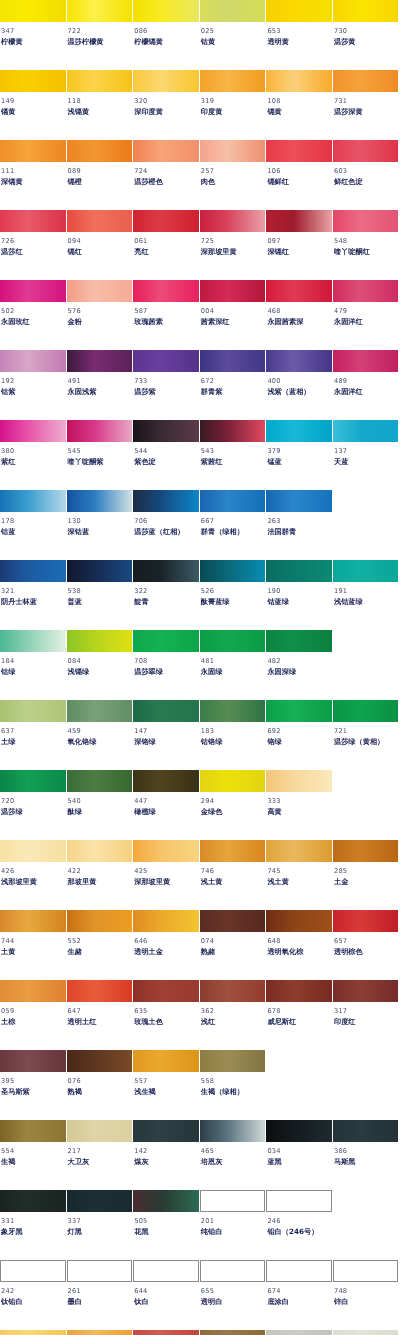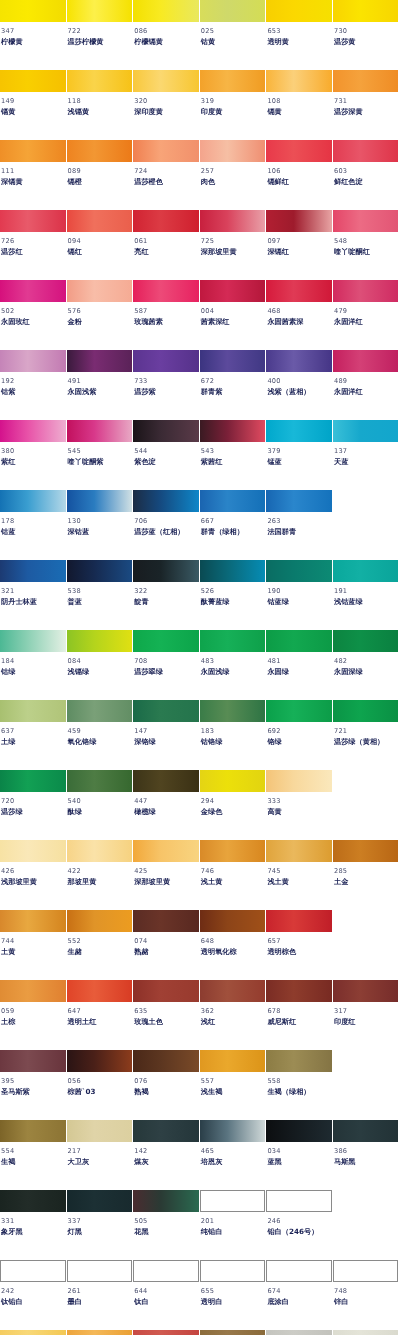--- a/index.html
+++ b/index.html
@@ -470,27 +470,20 @@
         </div>
       </div>
       <div class="cell">
         <div class="swatch" style="background: linear-gradient(90deg, rgb(14, 168, 74) 0%, rgb(20, 178, 84) 42%, rgb(12, 164, 74) 100%);"></div>
         <div class="labels">
           <span class="code">708</span>
           <span class="name">温莎翠绿</span>
         </div>
       </div>
       <div class="cell">
-        <div class="swatch" style="background: linear-gradient(90deg, rgb(14, 164, 76) 0%, rgb(22, 176, 88) 42%, rgb(14, 160, 74) 100%);"></div>
-        <div class="labels">
-          <span class="code">483</span>
-          <span class="name">永固浅绿</span>
-        </div>
-      </div>
-      <div class="cell">
         <div class="swatch" style="background: linear-gradient(90deg, rgb(12, 156, 70) 0%, rgb(18, 168, 80) 42%, rgb(12, 154, 70) 100%);"></div>
         <div class="labels">
           <span class="code">481</span>
           <span class="name">永固绿</span>
         </div>
       </div>
       <div class="cell">
         <div class="swatch" style="background: linear-gradient(90deg, rgb(12, 132, 64) 0%, rgb(14, 144, 72) 42%, rgb(10, 128, 64) 100%);"></div>
         <div class="labels">
           <span class="code">482</span>
@@ -632,20 +625,27 @@
         </div>
       </div>
       <div class="cell">
         <div class="swatch" style="background: linear-gradient(90deg, rgb(200, 112, 20) 0%, rgb(224, 148, 40) 42%, rgb(236, 156, 32) 100%);"></div>
         <div class="labels">
           <span class="code">552</span>
           <span class="name">生赭</span>
         </div>
       </div>
       <div class="cell">
+        <div class="swatch" style="background: linear-gradient(90deg, rgb(224, 140, 32) 0%, rgb(236, 168, 44) 42%, rgb(244, 196, 48) 100%);"></div>
+        <div class="labels">
+          <span class="code">646</span>
+          <span class="name">透明土金</span>
+        </div>
+      </div>
+      <div class="cell">
         <div class="swatch" style="background: linear-gradient(90deg, rgb(90, 44, 36) 0%, rgb(106, 52, 40) 42%, rgb(88, 40, 32) 100%);"></div>
         <div class="labels">
           <span class="code">074</span>
           <span class="name">熟赭</span>
         </div>
       </div>
       <div class="cell">
         <div class="swatch" style="background: linear-gradient(90deg, rgb(110, 44, 20) 0%, rgb(140, 68, 24) 42%, rgb(160, 80, 24) 100%);"></div>
         <div class="labels">
           <span class="code">648</span>
@@ -703,27 +703,20 @@
           <span class="name">印度红</span>
         </div>
       </div>
     </div>
     <div class="row">
       <div class="cell">
         <div class="swatch" style="background: linear-gradient(90deg, rgb(108, 56, 64) 0%, rgb(124, 74, 80) 42%, rgb(104, 52, 60) 100%);"></div>
         <div class="labels">
           <span class="code">395</span>
           <span class="name">圣马斯紫</span>
-        </div>
-      </div>
-      <div class="cell">
-        <div class="swatch" style="background: linear-gradient(90deg, rgb(42, 20, 20) 0%, rgb(74, 32, 24) 42%, rgb(140, 60, 28) 100%);"></div>
-        <div class="labels">
-          <span class="code">056</span>
-          <span class="name">棕茜`03</span>
         </div>
       </div>
       <div class="cell">
         <div class="swatch" style="background: linear-gradient(90deg, rgb(74, 40, 24) 0%, rgb(92, 54, 32) 42%, rgb(122, 74, 40) 100%);"></div>
         <div class="labels">
           <span class="code">076</span>
           <span class="name">熟褐</span>
         </div>
       </div>
       <div class="cell">

